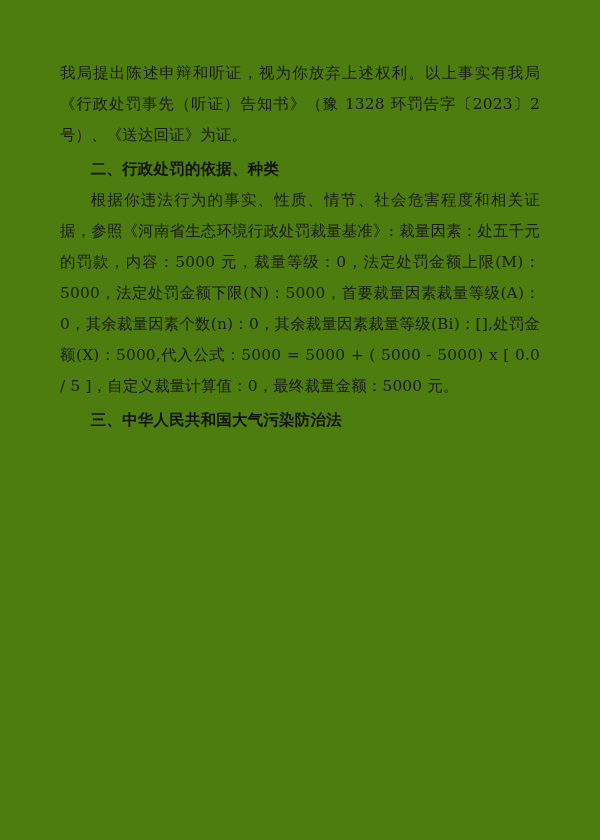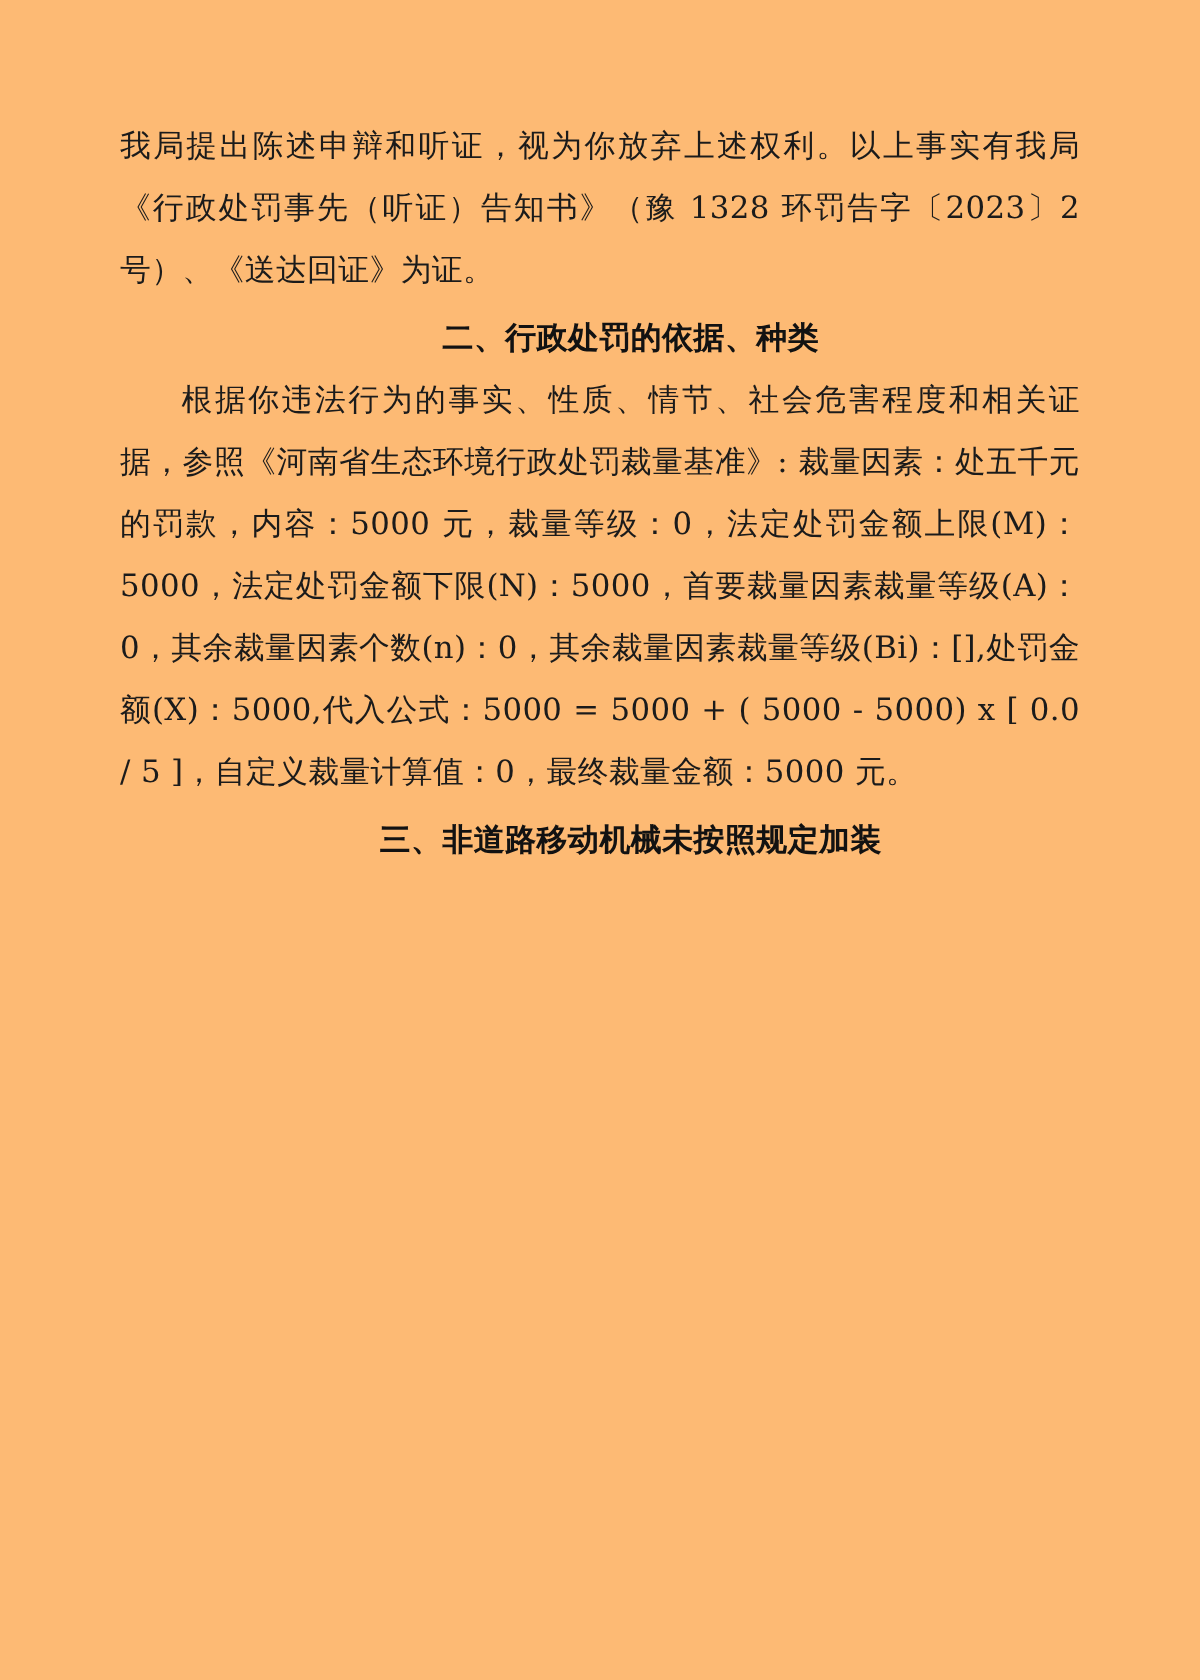--- a/index.html
+++ b/index.html
@@ -10,21 +10,21 @@
     width: 600px;
     height: 840px;
     background: #ffffff;
     font-family: "DejaVu Serif", "Liberation Serif", serif;
     overflow: hidden;
   }
   .page {
     position: relative;
     width: 600px;
     height: 840px;
-    background: #fdba74;
+    background: #4d7c0f;
     box-sizing: border-box;
   }
   .page-body {
     position: absolute;
     left: 60px;
     top: 58px;
     width: 480px;
   }
   .para {
     font-size: 15.4px;
@@ -41,21 +41,20 @@
   }
   .heading {
     font-size: 15.4px;
     line-height: 31px;
     color: #121212;
     font-weight: bold;
     text-indent: 2em;
     letter-spacing: 0.3px;
     margin: 0;
     font-family: "DejaVu Serif", "Liberation Serif", serif;
-    text-align: center;
   }
   .gap-sm { height: 3px; }
 </style>
 </head>
 <body>
 
 <div class="page">
   <div class="page-body">
 
     <p class="para">我局提出陈述申辩和听证，视为你放弃上述权利。以上事实有我局《行政处罚事先（听证）告知书》（豫 1328 环罚告字〔2023〕2 号）、《送达回证》为证。</p>
@@ -63,17 +62,17 @@
     <div class="gap-sm"></div>
 
     <p class="heading">二、行政处罚的依据、种类</p>
 
     <p class="para indent">根据你违法行为的事实、性质、情节、社会危害程度和相关证据，参照《河南省生态环境行政处罚裁量基准》: 裁量因素：处五千元的罚款，内容：5000 元，裁量等级：0，法定处罚金额上限(M)：5000，法定处罚金额下限(N)：5000，首要裁量因素裁量等级(A)：0，其余裁量因素个数(n)：0，其余裁量因素裁量等级(Bi)：[],处罚金额(X)：5000,代入公式：5000 = 5000 + ( 5000 - 5000) x [ 0.0 / 5    ]，自定义裁量计算值：0，最终裁量金额：5000 元。</p>
 
 
 
     <div class="gap-sm"></div>
 
-    <p class="heading">三、非道路移动机械未按照规定加装</p>
+    <p class="heading">三、中华人民共和国大气污染防治法</p>
 
 
   </div>
 </div>
 
 </body></html>

